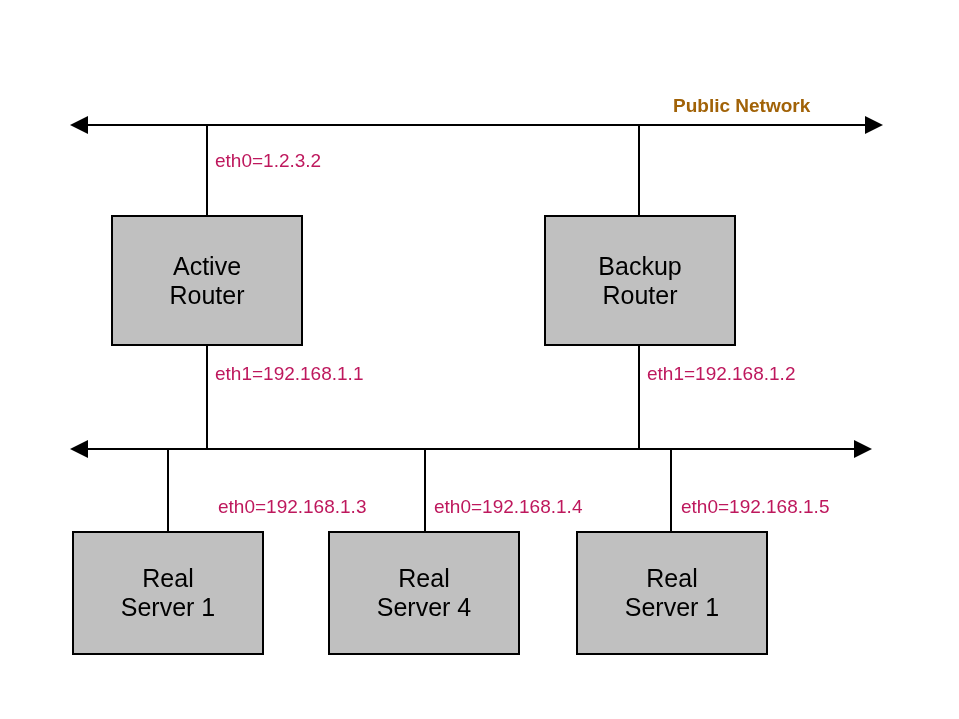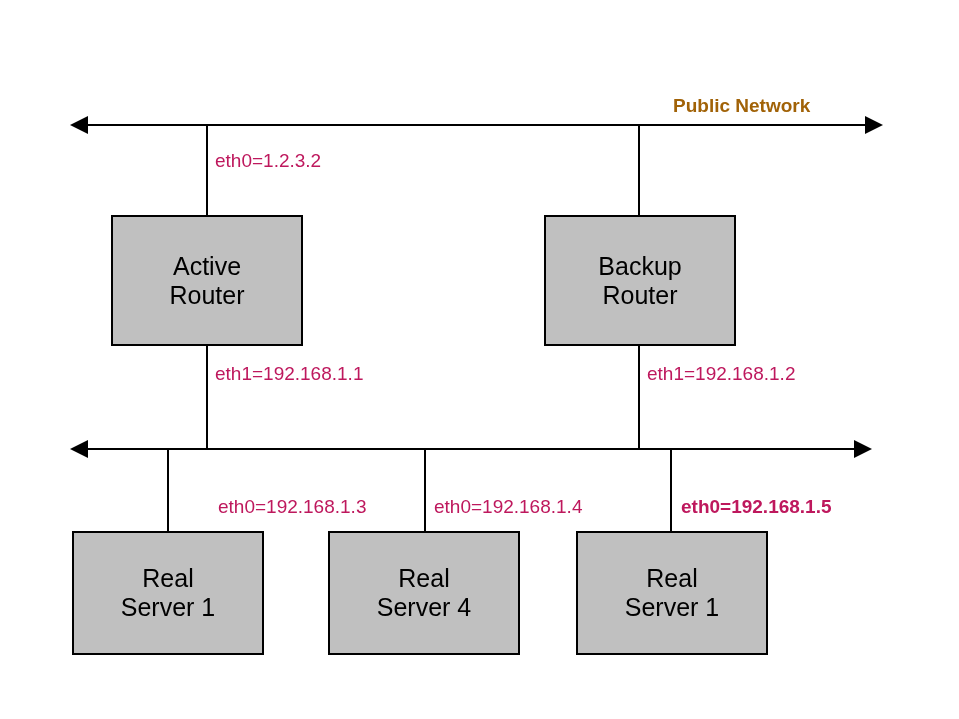--- a/index.html
+++ b/index.html
@@ -108,21 +108,21 @@
   <div class="bus-line" style="left:85px; top:448px; width:772px;"></div>
   <div class="bus-arrow left" style="left:70px; top:440px;"></div>
   <div class="bus-arrow right" style="left:854px; top:440px;"></div>
 
   <div class="vline" style="left:167px; top:449px; height:83px;"></div>
   <div class="vline" style="left:424px; top:449px; height:83px;"></div>
   <div class="vline" style="left:670px; top:449px; height:83px;"></div>
 
   <div class="iface-label" style="left:176px; top:494px;margin-left:42px;">eth0=192.168.1.3</div>
   <div class="iface-label" style="left:434px; top:494px;text-align:right;">eth0=192.168.1.4</div>
-  <div class="iface-label" style="left:681px; top:494px;font-weight:bold;">eth0=192.168.1.5</div>
+  <div class="iface-label" style="left:681px; top:494px;">eth0=192.168.1.5</div>
 
   <div class="node" style="left:72px; top:531px; width:192px; height:124px;">
     <span>Real</span>
     <span>Server 1</span>
   </div>
 
   <div class="node" style="left:328px; top:531px; width:192px; height:124px;">
     <span>Real</span>
     <span>Server 4</span>
   </div>

